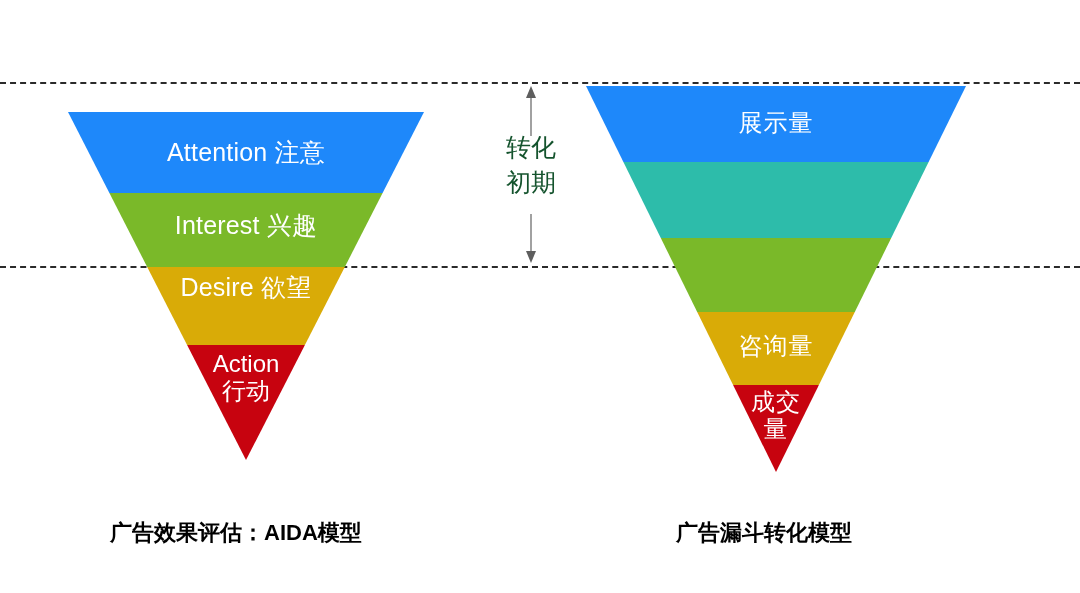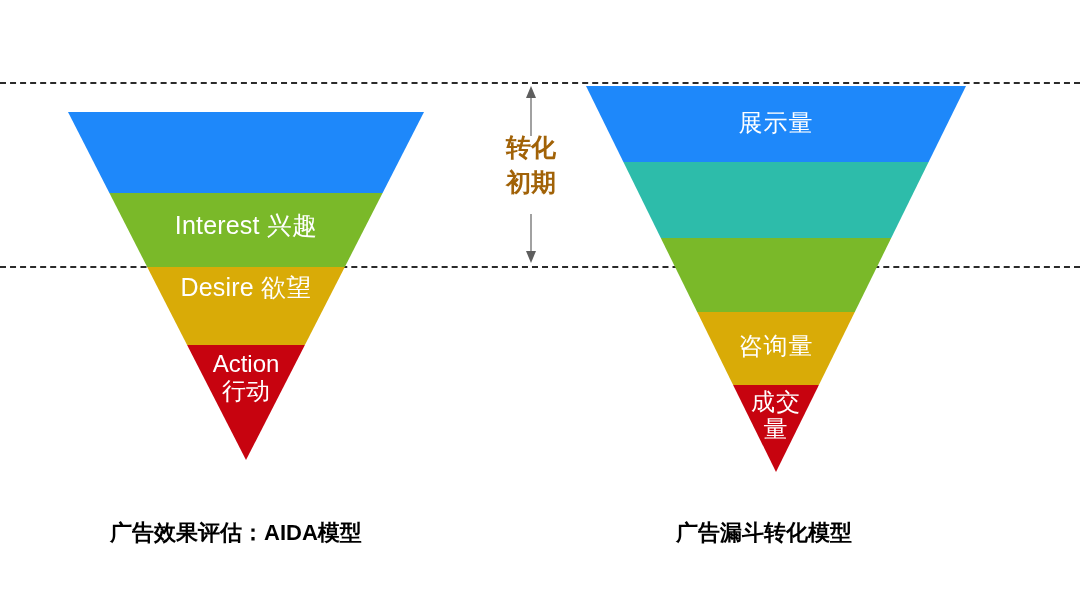--- a/index.html
+++ b/index.html
@@ -66,23 +66,23 @@
     top: 82px;
     width: 110px;
     height: 185px;
   }
   #annotation .ann-text {
     position: absolute;
     left: 0;
     top: 48px;
     width: 110px;
     text-align: center;
-    color: #a16207;
+    color: #14532d;
     font-size: 25px;
-    font-weight: bold;
+    font-weight: normal;
     line-height: 1.38;
     white-space: pre-line;
   }
 
   
   .caption {
     position: absolute;
     color: #000000;
     font-size: 22px;
     font-weight: bold;
@@ -104,20 +104,21 @@
 
       <polygon points="0,0 356,0 314.6,81 41.4,81" fill="#1e88fa"></polygon>
 
       <polygon points="41.4,81 314.6,81 276.8,155 79.2,155" fill="#7ab929"></polygon>
 
       <polygon points="79.2,155 276.8,155 236.9,233 119.1,233" fill="#d9ab07"></polygon>
 
       <polygon points="119.1,233 236.9,233 178,348" fill="#c7030f"></polygon>
     </svg>
 
+    <div class="band-label left-label" style="top:26px;">Attention 注意</div>
     <div class="band-label left-label" style="top:99px;">Interest 兴趣</div>
     <div class="band-label left-label" style="top:161px;text-align:center;">Desire 欲望</div>
     <div class="band-label left-label-small" style="top:239px;">Action
 行动</div>
   </div>
 
   <div id="annotation">
     <svg width="110" height="185" viewBox="0 0 110 185" xmlns="http://www.w3.org/2000/svg">
       <line x1="55" y1="14" x2="55" y2="171" stroke="#8a8a8a" stroke-width="1.6"></line>
       <polygon points="55,4 50,16 60,16" fill="#5e5e5e"></polygon>

